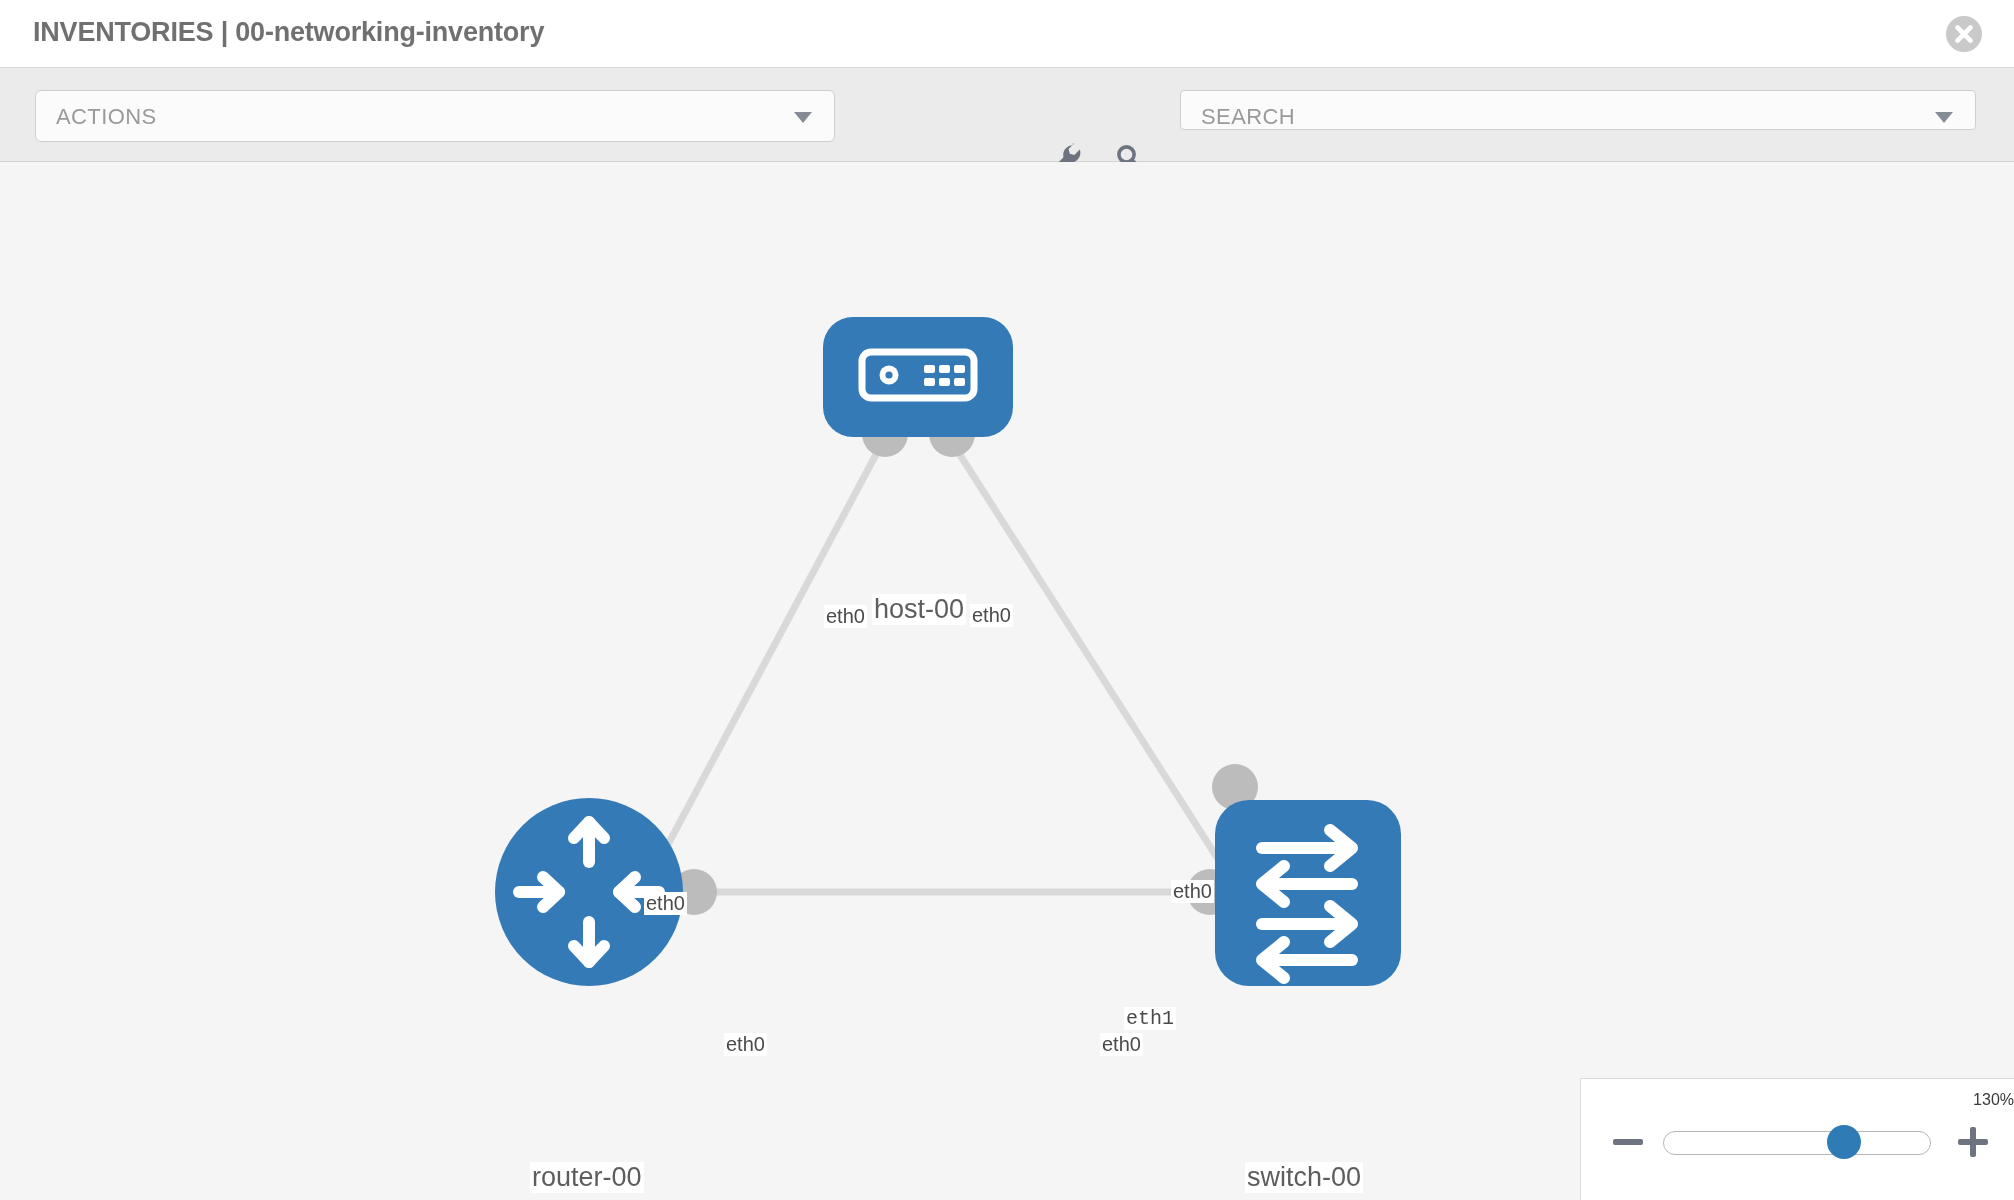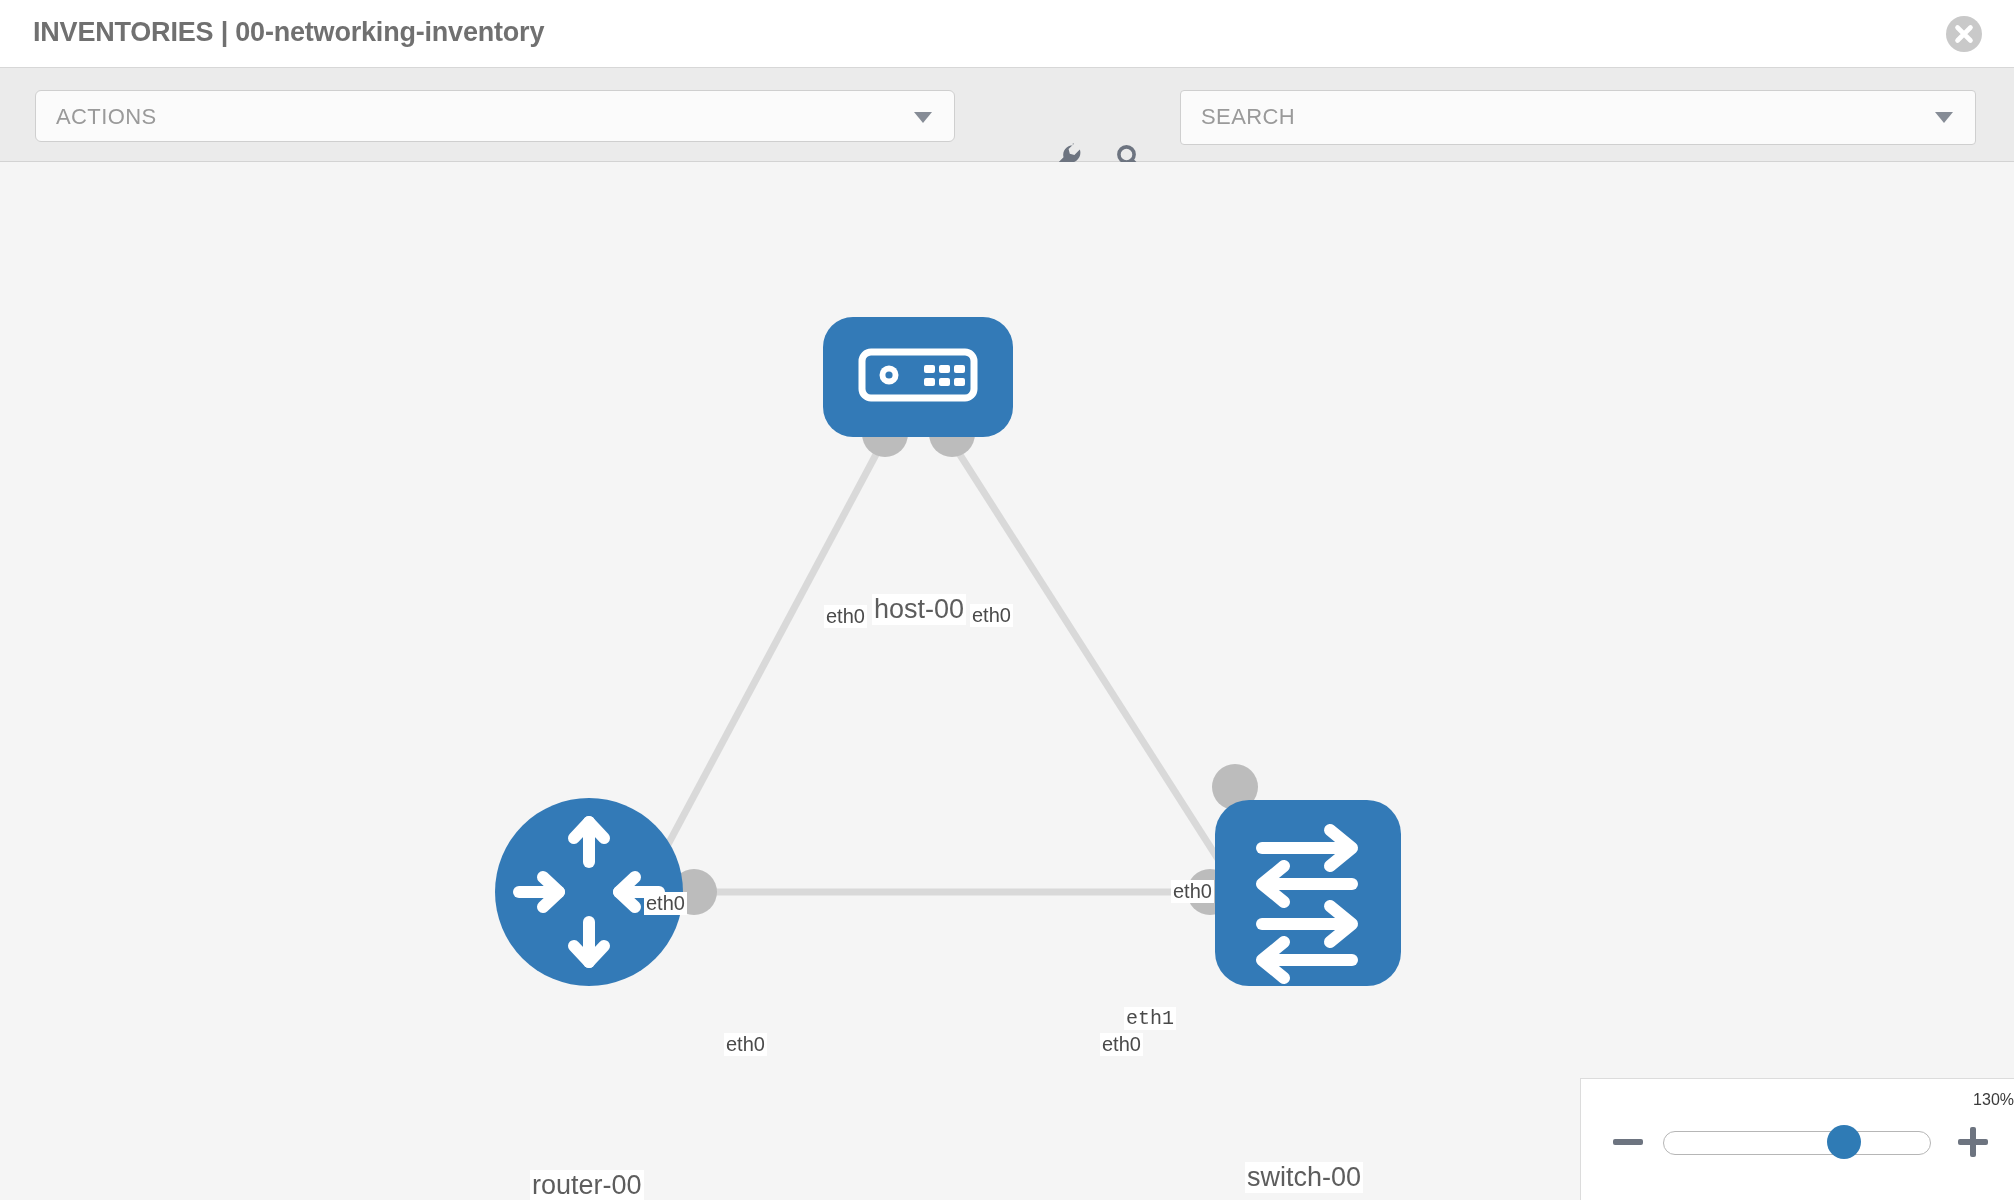--- a/index.html
+++ b/index.html
@@ -59,21 +59,21 @@
     width: 2014px;
     height: 94px;
     background: #ebebeb;
     border-bottom: 1px solid #d3d3d3;
     box-sizing: border-box;
   }
   .actions-select {
     position: absolute;
     left: 35px;
     top: 22px;
-    width: 920px;
+    width: 800px;
     height: 52px;
     background: #fbfbfb;
     border: 1px solid #cfcfcf;
     border-radius: 6px;
     box-sizing: border-box;
     cursor: pointer;
   }
   .actions-select .sel-label {
     position: absolute;
     left: 20px;
@@ -101,21 +101,21 @@
     cursor: pointer;
   }
   .tool-icon.wrench { left: 1042px; }
   .tool-icon.key    { left: 1110px; }
 
   .search-box {
     position: absolute;
     left: 1180px;
     top: 22px;
     width: 796px;
-    height: 55px;
+    height: 40px;
     background: #fbfbfb;
     border: 1px solid #cfcfcf;
     border-radius: 4px;
     box-sizing: border-box;
   }
   .search-box .search-input {
     position: absolute;
     left: 18px;
     top: 0;
     width: 700px;
@@ -359,21 +359,21 @@
     <div class="node-label big" style="left:872px; top:432px;">host-00</div>
     <div class="iface-label" style="left:970px; top:442px;">eth0</div>
 
     <div class="iface-label" style="left:644px; top:730px;">eth0</div>
     <div class="iface-label" style="left:1171px; top:718px;">eth0</div>
 
     <div class="iface-label" style="left:724px; top:871px;">eth0</div>
     <div class="iface-label" style="left:1100px; top:871px;">eth0</div>
     <div class="iface-label" style="left:1124px; top:845px;font-family:Liberation Mono, monospace;">eth1</div>
 
-    <div class="node-label big" style="left:530px; top:1000px;margin-top:8px;">router-00</div>
+    <div class="node-label big" style="left:530px; top:1000px;">router-00</div>
     <div class="node-label big" style="left:1245px; top:1000px;">switch-00</div>
   </div>
 
   <div class="zoom-panel">
     <div class="zoom-level">130%</div>
     <div class="zoom-minus">
       <span class="bar"></span>
     </div>
     <div class="zoom-track"></div>
     <div class="zoom-plus">

